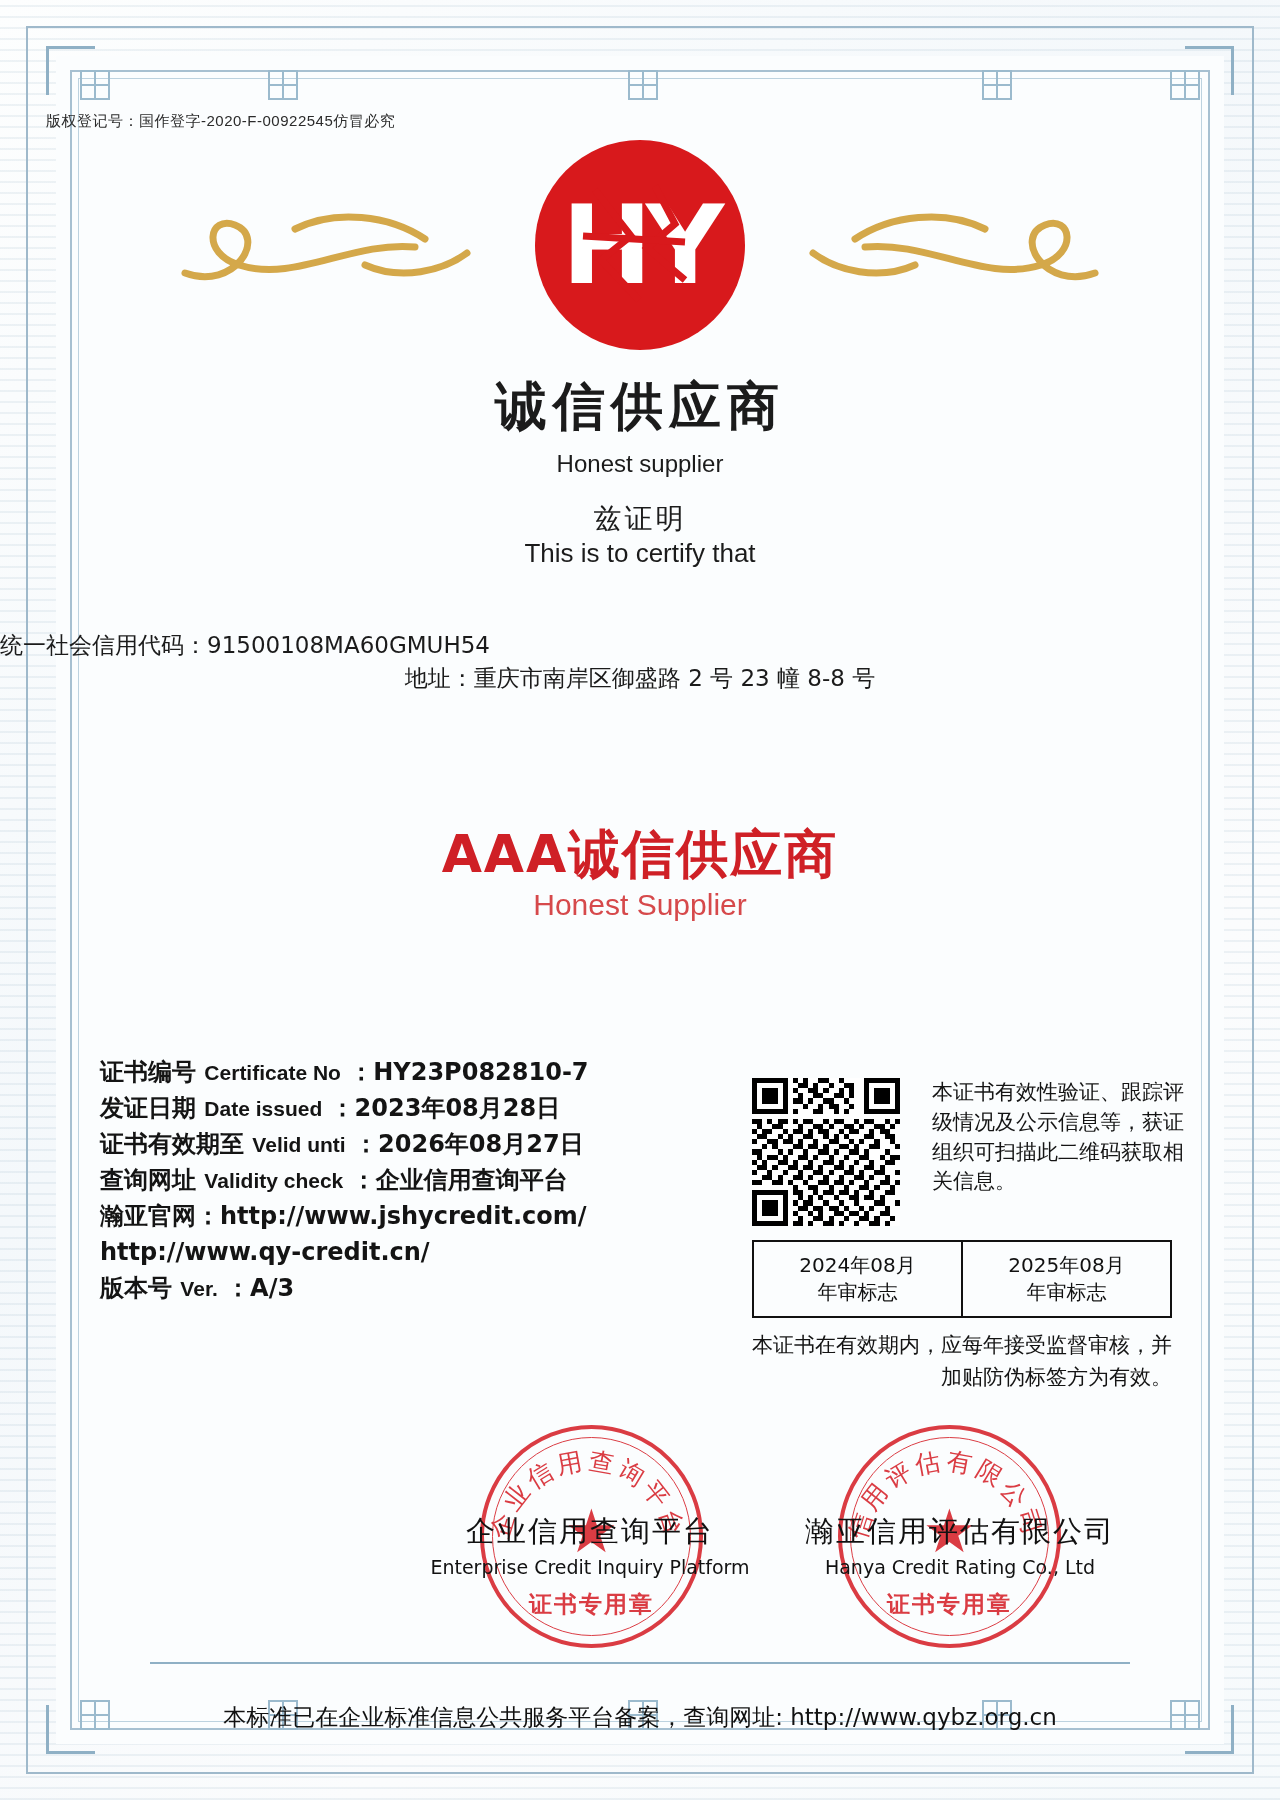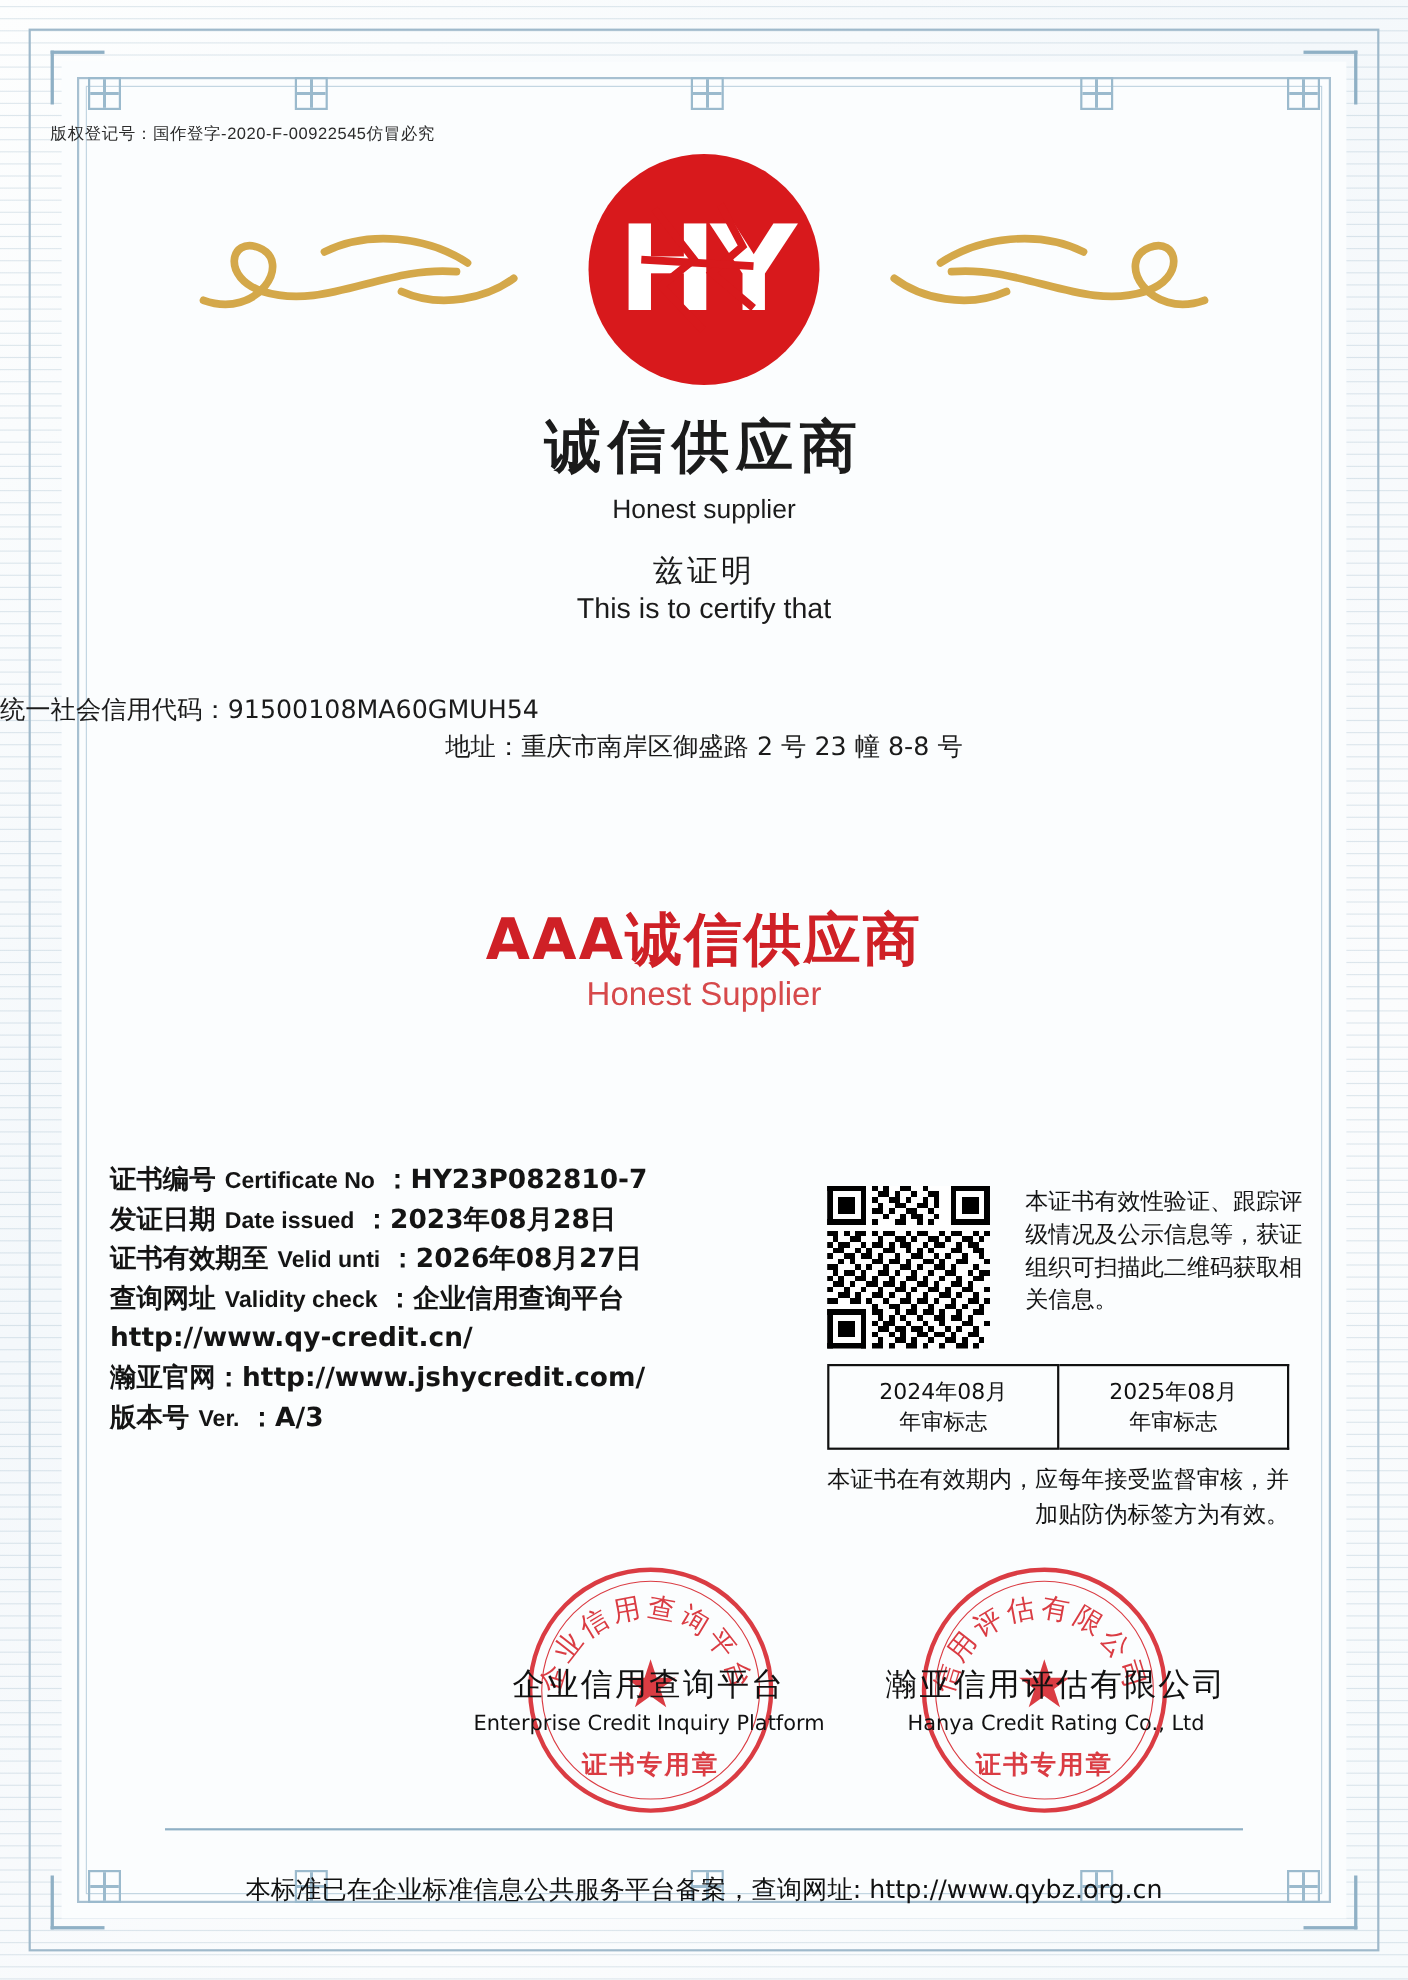--- a/index.html
+++ b/index.html
@@ -349,22 +349,22 @@
       <div class="row">
         <span>证书有效期至</span>
         <span class="label-en">Velid unti</span>
         <span>：2026年08月27日</span>
       </div>
       <div class="row">
         <span>查询网址</span>
         <span class="label-en">Validity check</span>
         <span>：企业信用查询平台</span>
       </div>
+      <div class="row">瀚亚官网：http://www.jshycredit.com/</div>
       <div class="row">http://www.qy-credit.cn/</div>
-      <div class="row">瀚亚官网：http://www.jshycredit.com/</div>
       <div class="row">
         <span>版本号</span>
         <span class="label-en">Ver.</span>
         <span>：A/3</span>
       </div>
     </div>
 
     <div class="qr">
       <svg width="148" height="148" viewBox="0 0 29 29" shape-rendering="crispEdges">
         <rect width="29" height="29" fill="#ffffff"></rect>

